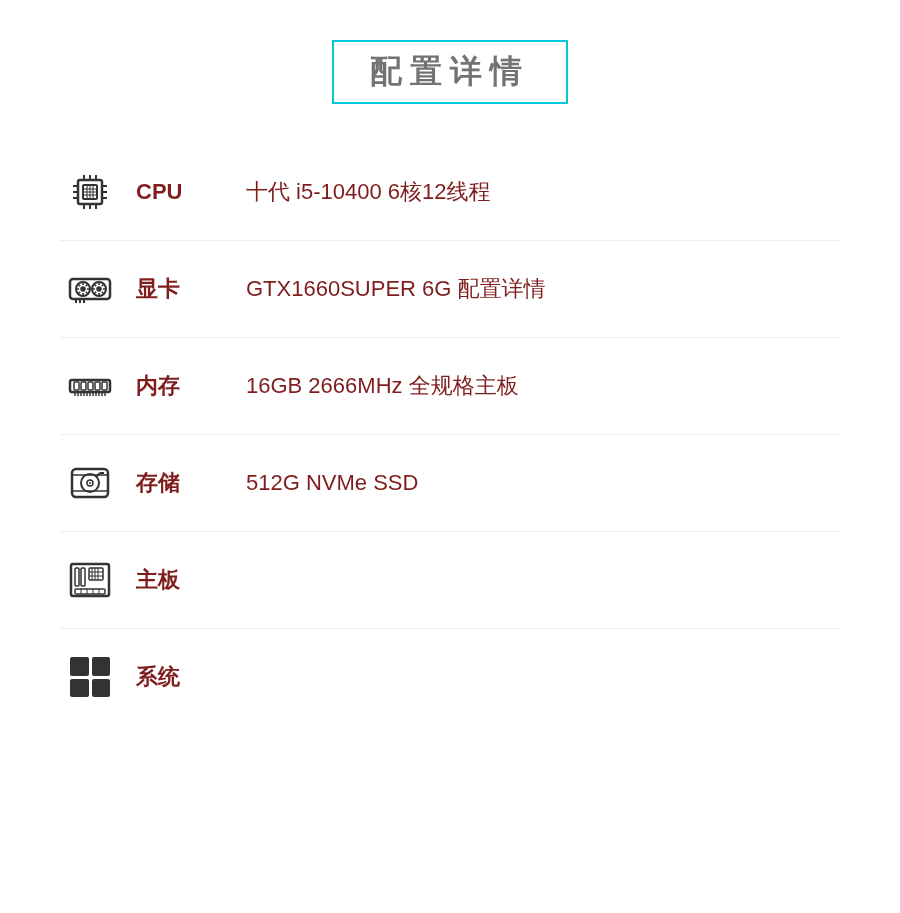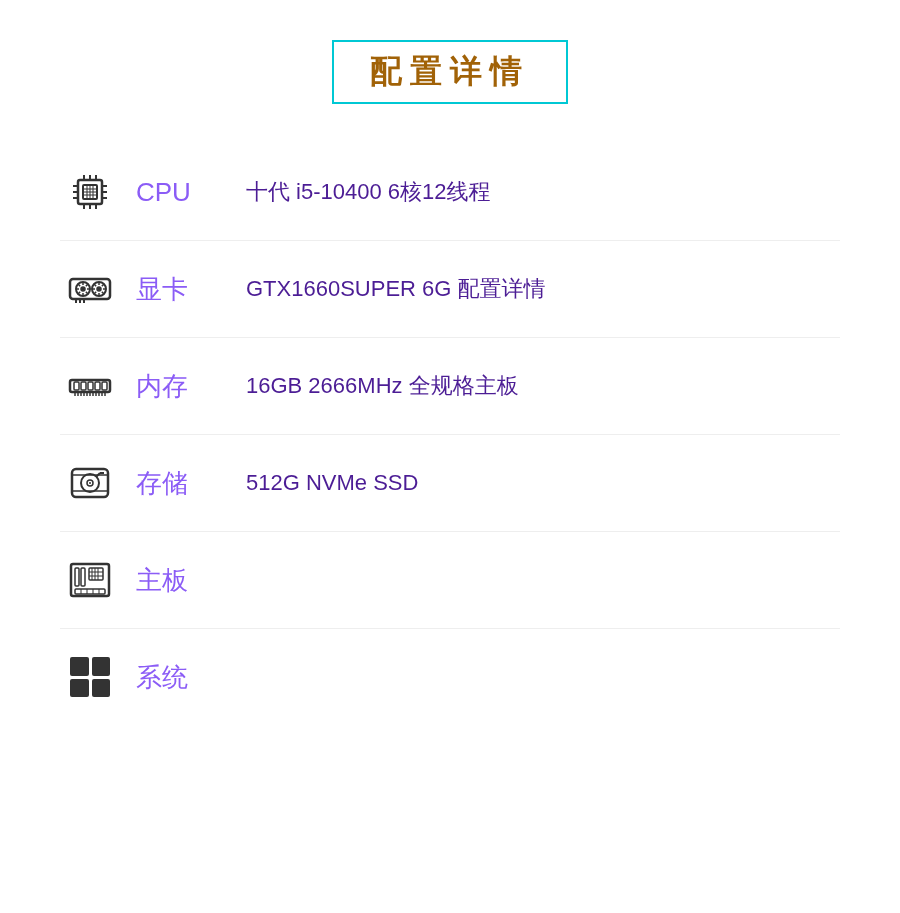--- a/index.html
+++ b/index.html
@@ -46,21 +46,21 @@
 
     .page-title-box::after {
       bottom: -2px; right: -2px;
       border-left: none;
       border-top: none;
     }
 
     .page-title {
       font-size: 32px;
       font-weight: bold;
-      color: #a16207;
+      color: #737373;
       letter-spacing: 8px;
     }
 
     .spec-list {
       width: 100%;
       display: flex;
       flex-direction: column;
       gap: 0;
     }
 
@@ -84,30 +84,30 @@
       flex-shrink: 0;
     }
 
     .spec-icon svg {
       width: 48px;
       height: 48px;
     }
 
     .spec-label {
       width: 80px;
-      font-size: 26px;
-      font-weight: normal;
-      color: #8b5cf6;
+      font-size: 22px;
+      font-weight: bold;
+      color: #7f1d1d;
       margin-left: 16px;
       flex-shrink: 0;
     }
 
     .spec-value {
       font-size: 22px;
-      color: #4c1d95;
+      color: #7f1d1d;
       margin-left: 30px;
       flex: 1;
     }
   </style>
 </head>
 <body>
 
 <div class="page-title-wrapper">
   <div class="page-title-box">
     <span class="page-title">配置详情</span>

